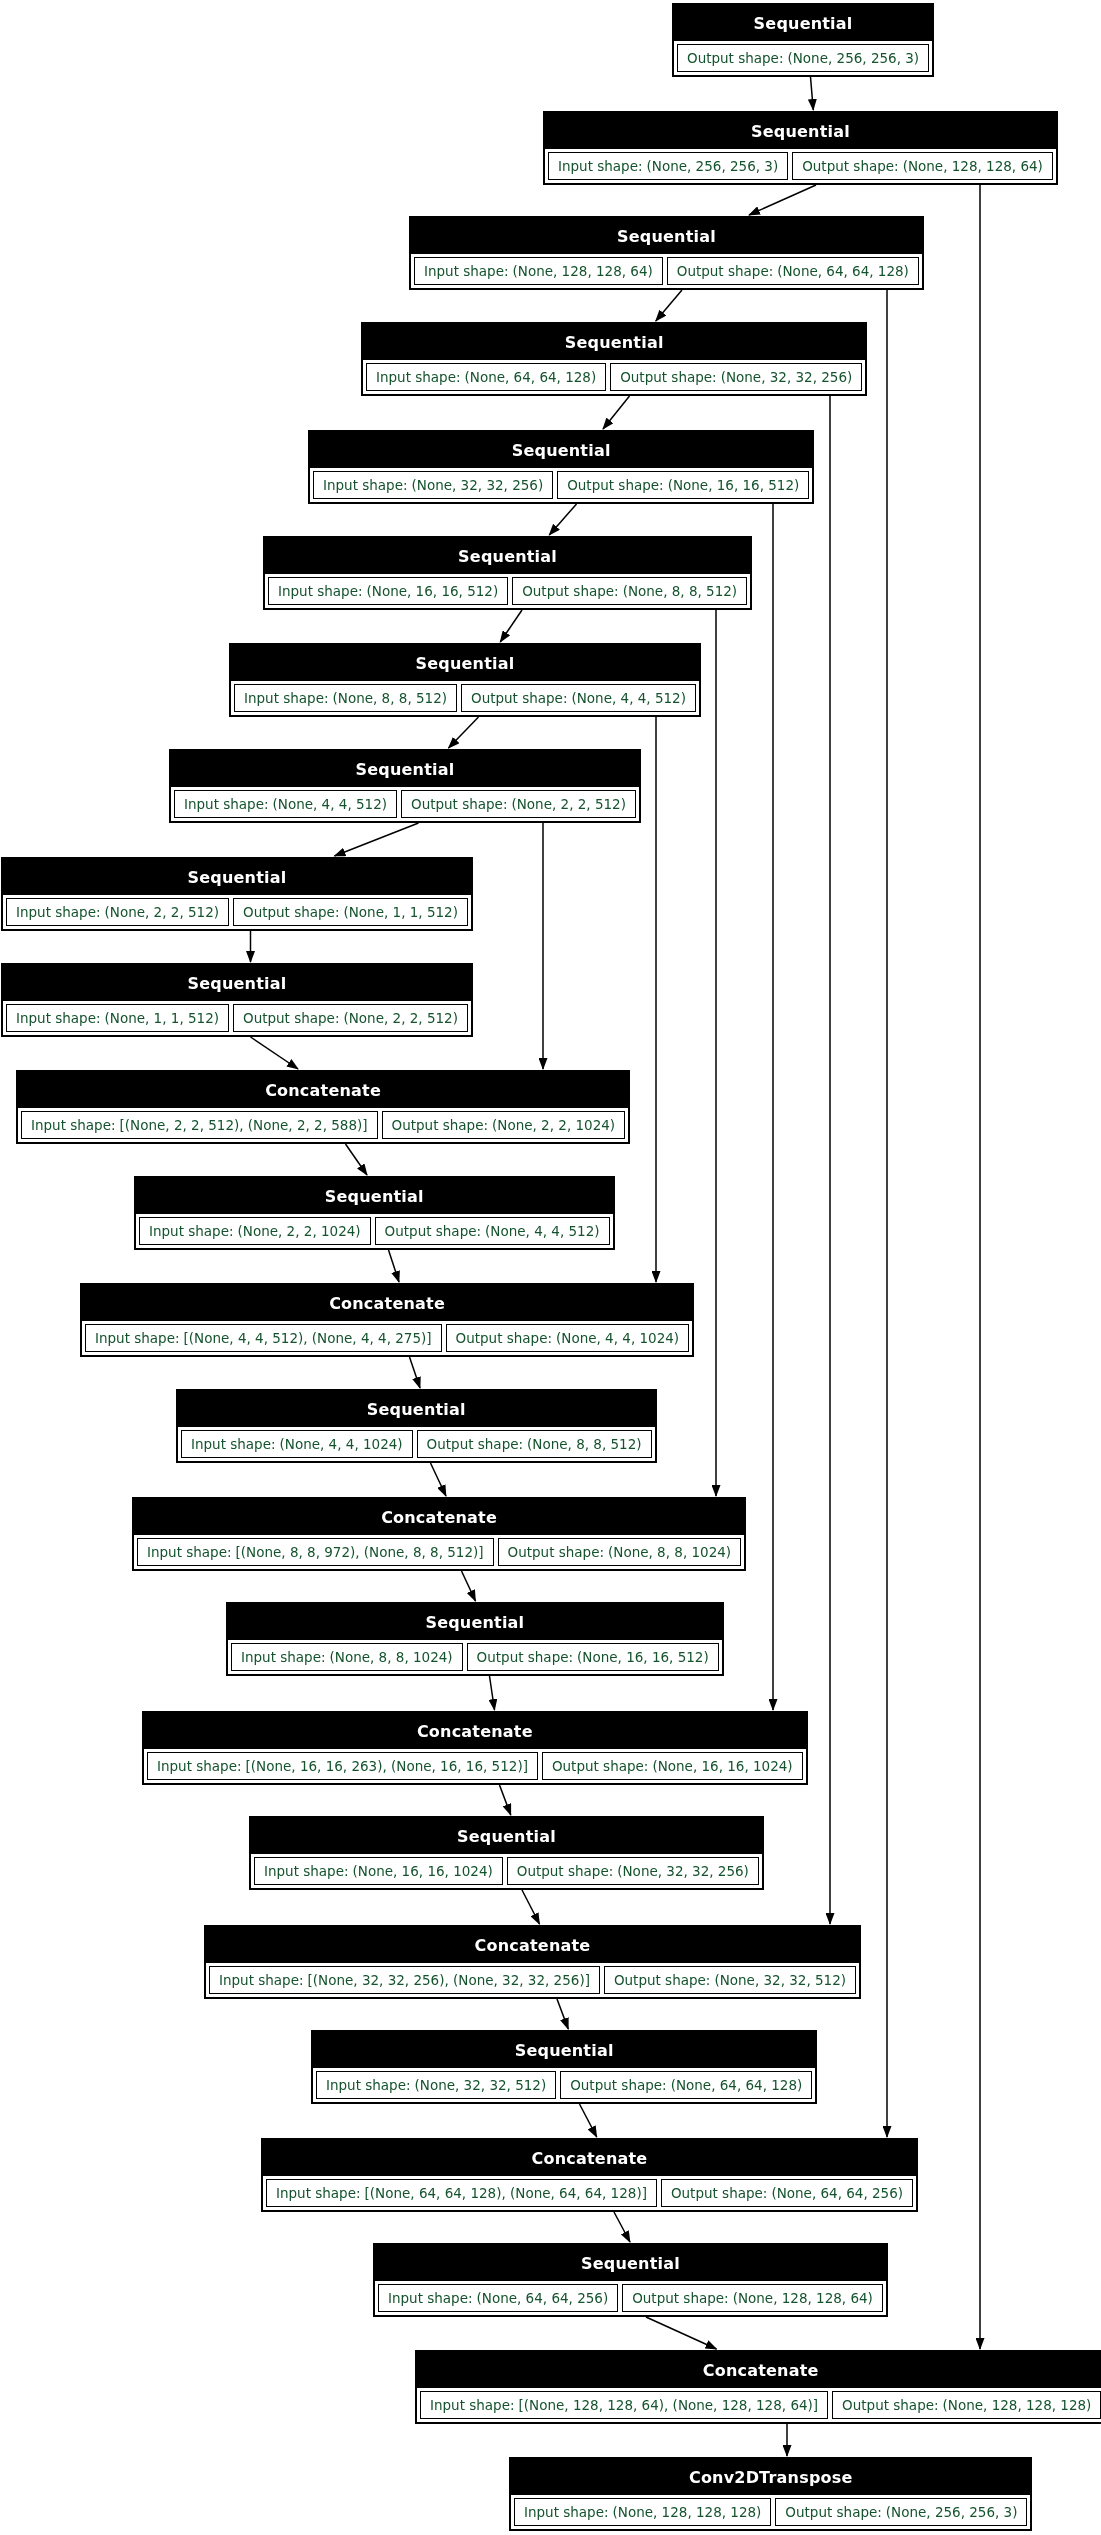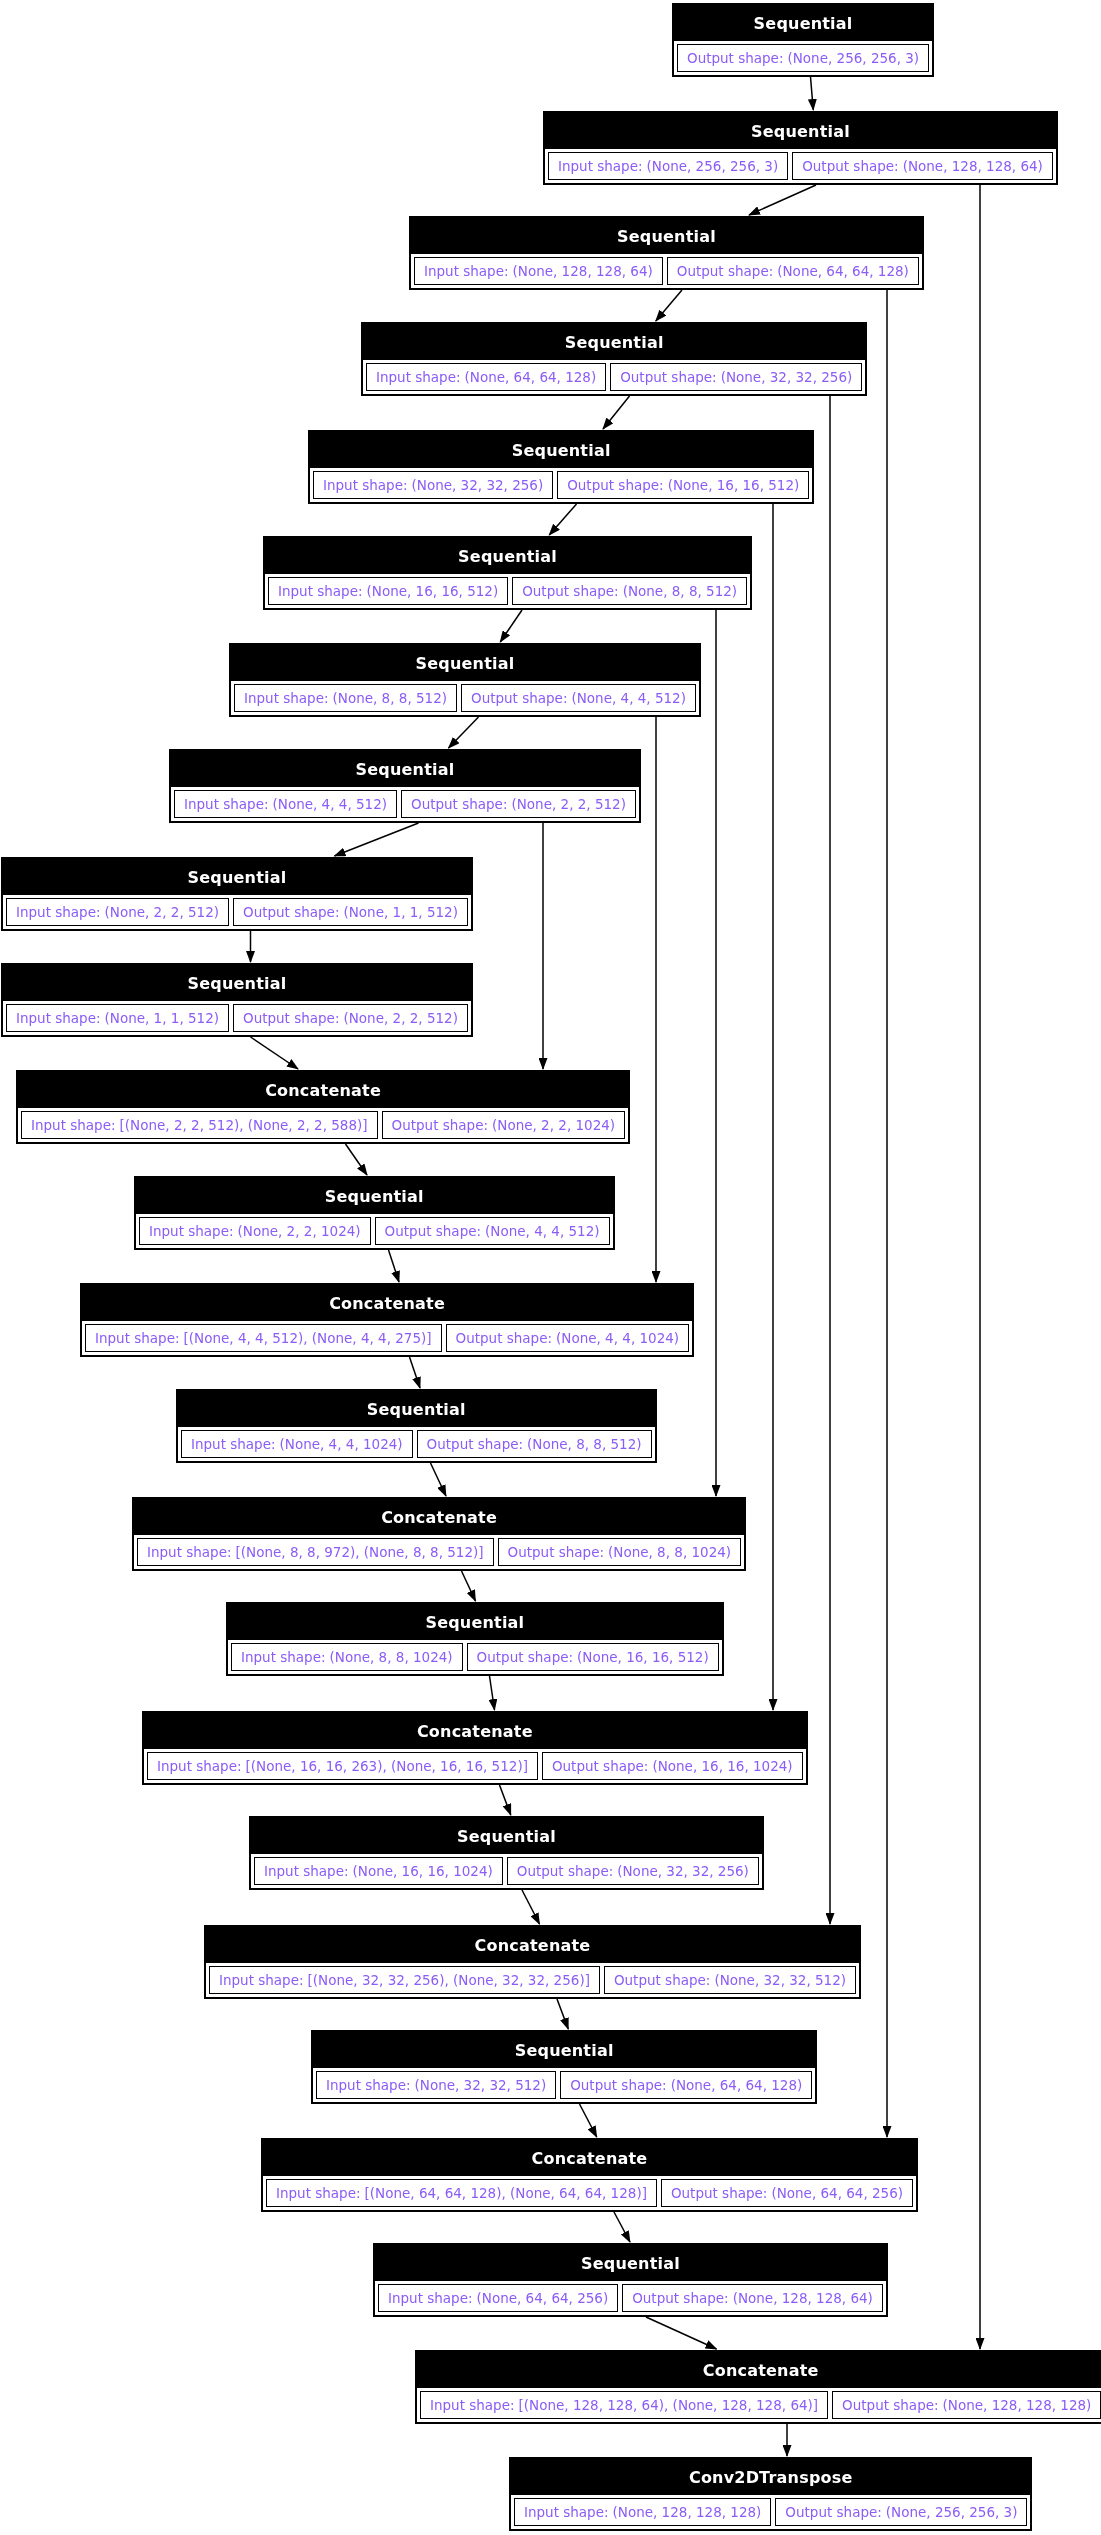--- a/index.html
+++ b/index.html
@@ -43,21 +43,21 @@
   }
   .shape-cell {
     flex: 1 1 auto;
     border: 1.5px solid #000000;
     background: #ffffff;
     padding: 5px 9px;
     display: flex;
     align-items: center;
     justify-content: center;
     font-size: 13.5px;
-    color: #8b5cf6;
+    color: #14532d;
     white-space: nowrap;
   }
   .shape-label { font-weight: normal; margin-right: 4px; }
   .shape-value { font-weight: normal; }
 </style>
 </head>
 <body>
 
 <div id="canvas">
   <svg id="edges" width="1101" height="2535" viewBox="0 0 1101 2535" xmlns="http://www.w3.org/2000/svg">

